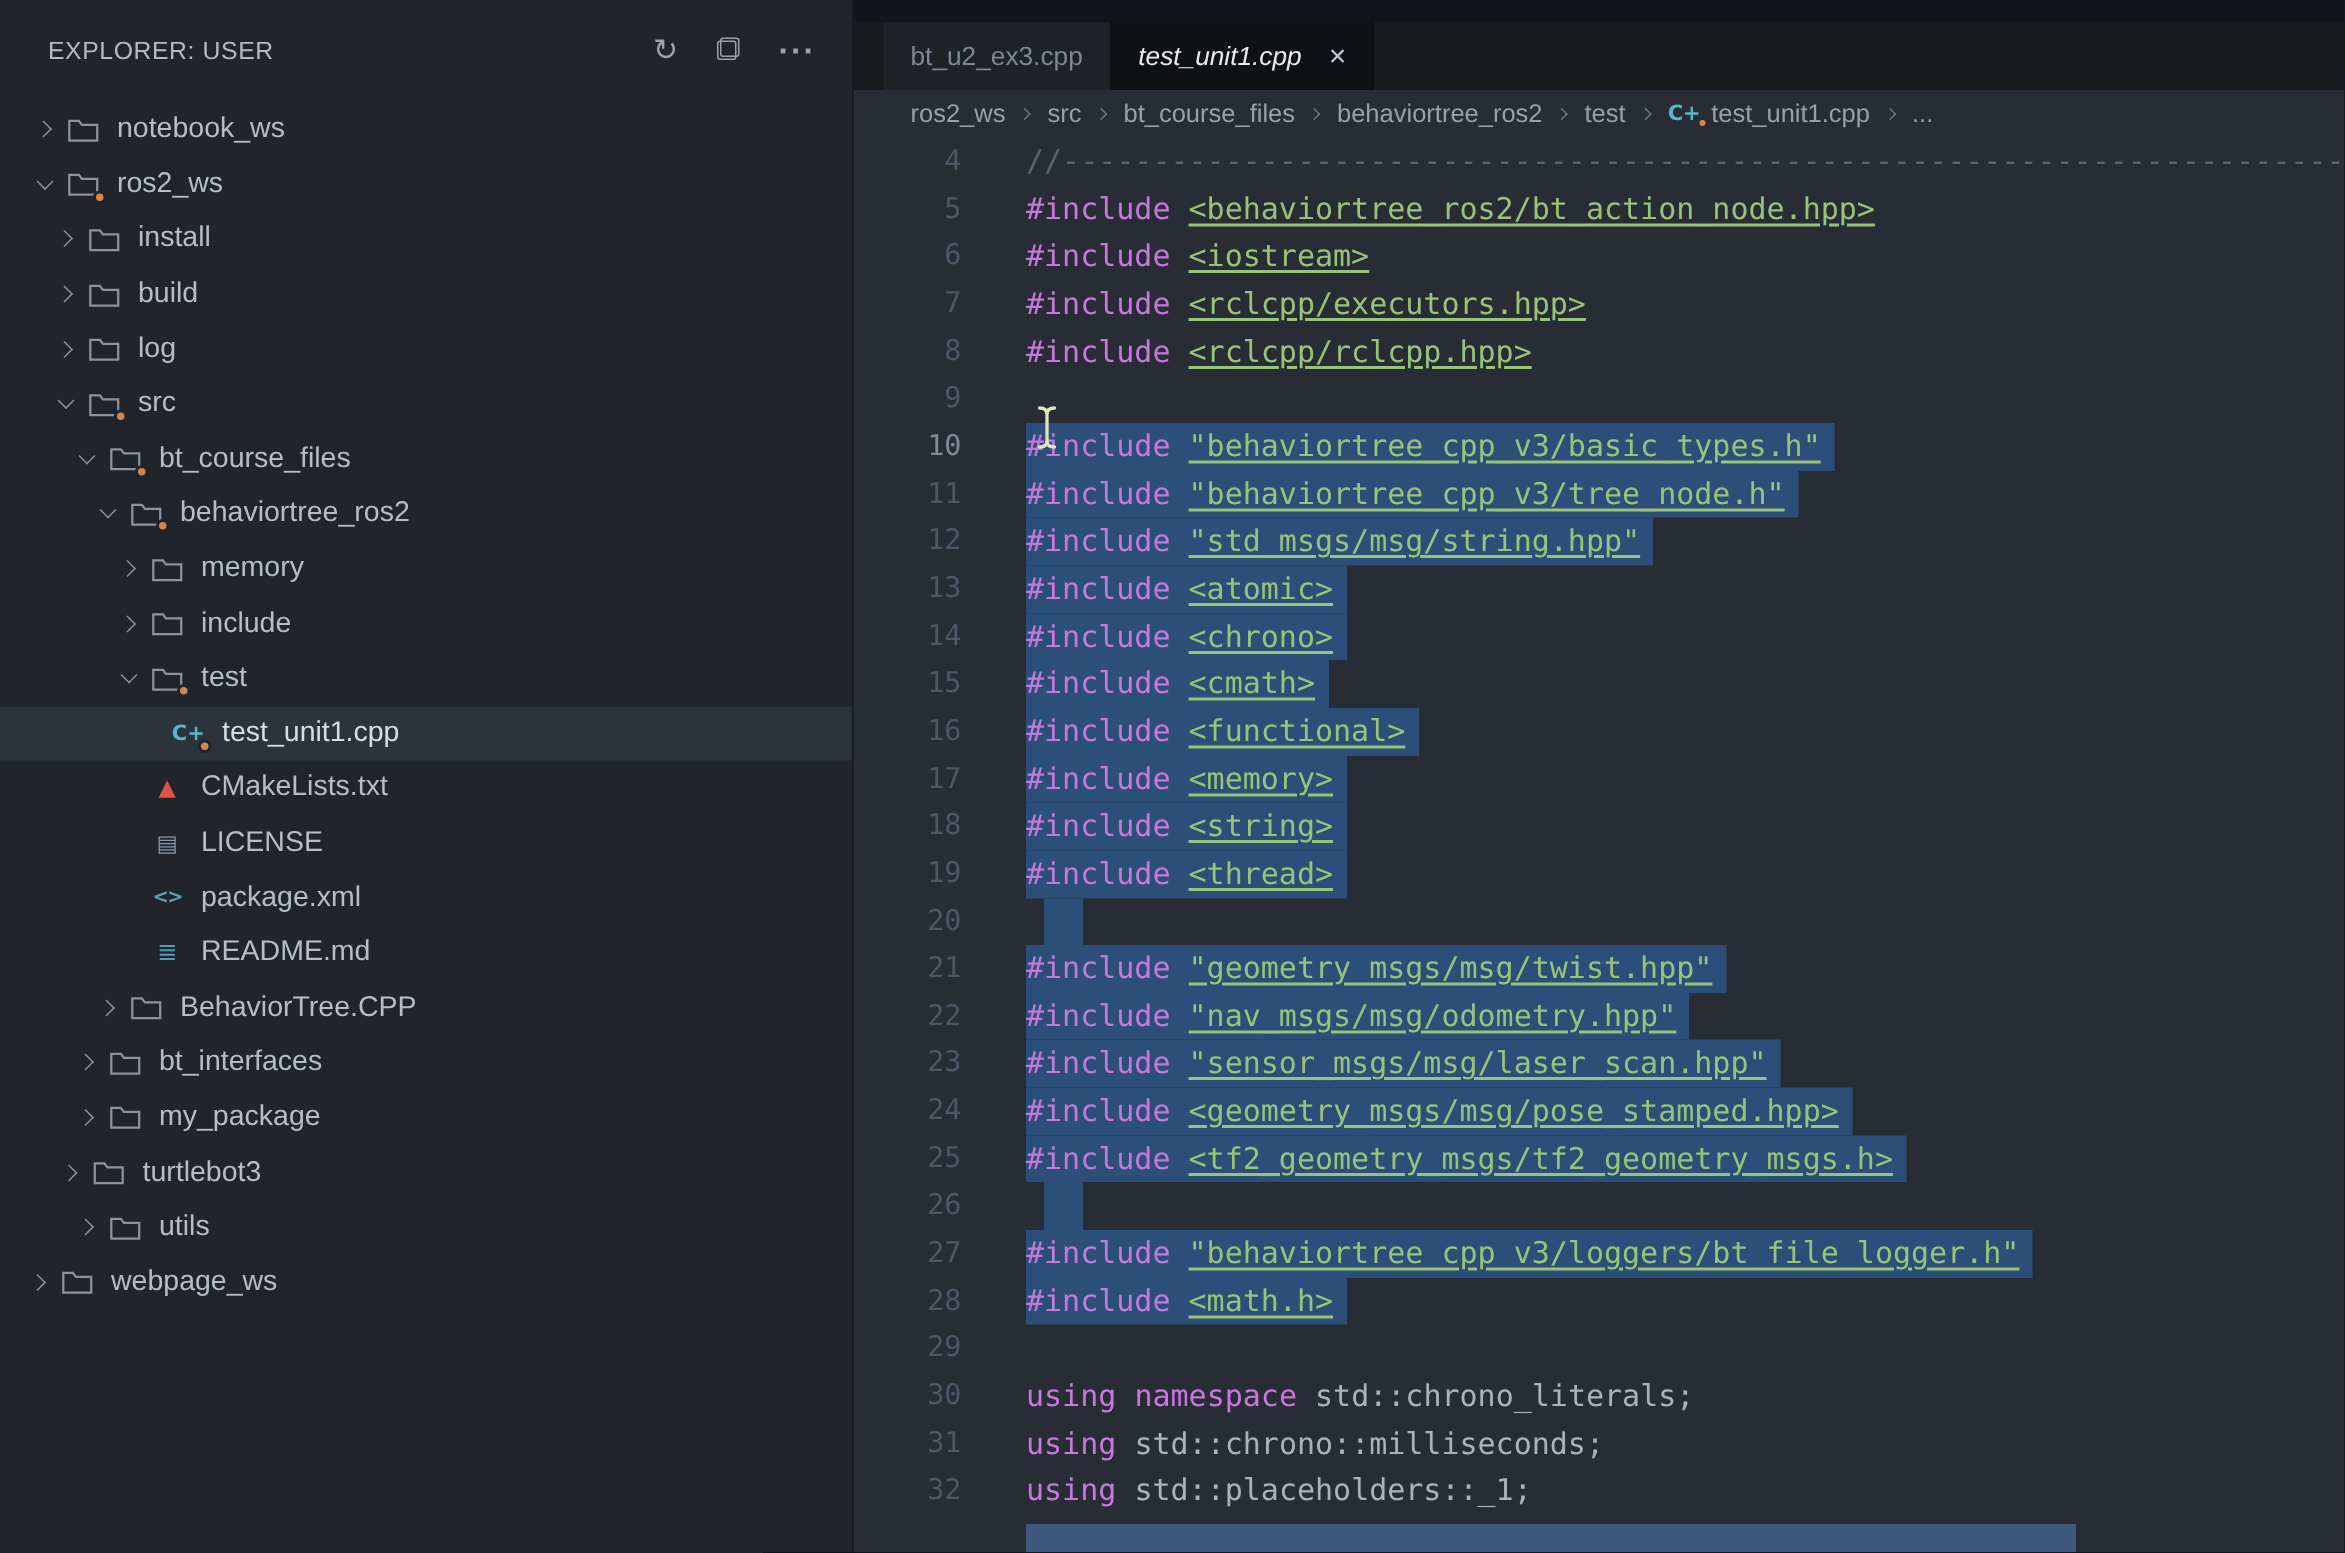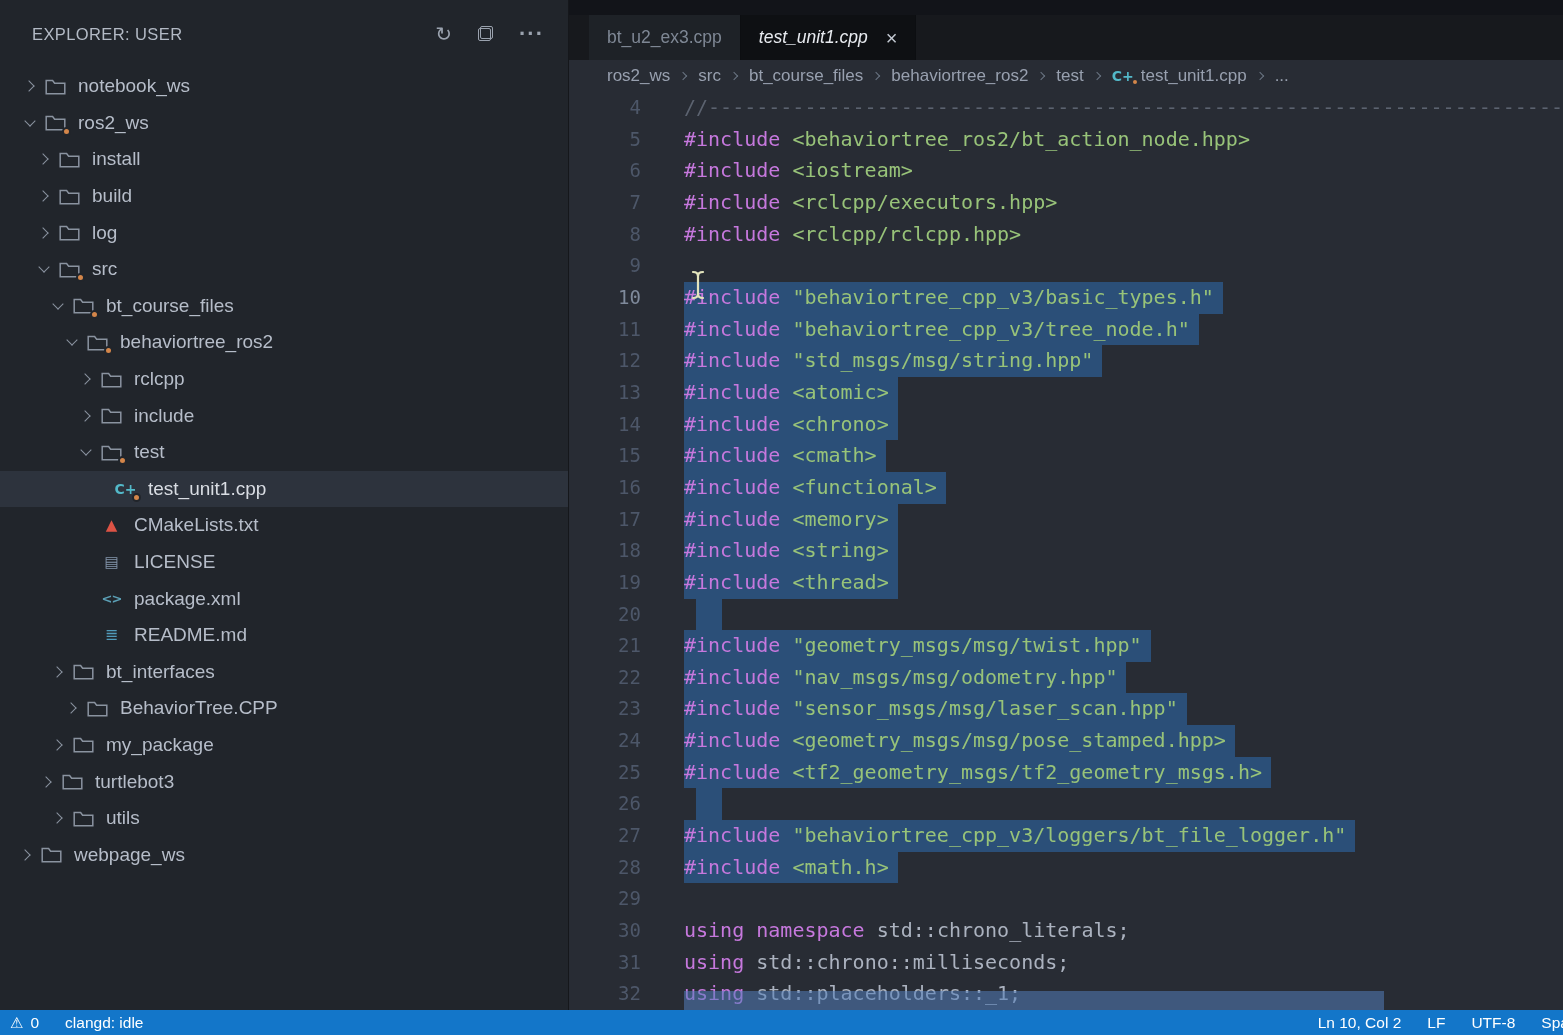--- a/index.html
+++ b/index.html
@@ -1,19 +1,19 @@
 <!DOCTYPE html>
 <html><head>
 <meta charset="utf-8">
 <style>
   * { box-sizing: border-box; }
   html,body { margin:0; padding:0; background:#000; }
   .app {
     width:1563px; height:1035px; overflow:hidden; position:relative;
-    display:flex; flex-direction:column;
+    display:flex; flex-direction:row;
     font-family:"Liberation Sans", sans-serif;
     background:#282c34;
   }
   .main { display:flex; flex:1; min-height:0; }
 
   
   .sidebar { width:568px; flex-shrink:0; background:#21252b; color:#b6bdc9; display:flex; flex-direction:column; overflow:hidden; }
   .sb-header { height:68px; display:flex; align-items:center; justify-content:space-between; padding:0 24px 0 32px; }
   .sb-title { font-size:16.5px; color:#b3bac5; letter-spacing:.4px; }
   .sb-actions { display:flex; align-items:center; gap:26px; color:#9aa2ae; }
@@ -55,21 +55,21 @@
   .bc-icon .dot { border-color:#282c34; right:-5px; bottom:-3px; width:8px; height:8px; }
 
   .code { flex:1; position:relative; overflow:hidden; font-family:"DejaVu Sans Mono", monospace; font-size:20px; line-height:31.66px; }
   .code-line { display:flex; height:31.66px; white-space:pre; }
   .gutter { width:115px; flex-shrink:0; text-align:right; padding-right:43px; color:#4d5769; font-size:19px; }
   .gutter.active { color:#7f8a9b; }
   .line-content { white-space:pre; height:100%; }
   .selbg { background:#2b4f78; display:inline-block; height:100%; padding-right:9px; }
   .selbg.sel-empty { width:26px; margin-left:12px; padding-right:0; }
   .tk-k { color:#c678dd; }
-  .tk-s { color:#98c379; text-decoration-color:#98c379; text-underline-offset:3px; }
+  .tk-s { color:#98c379; text-decoration:underline; text-decoration-color:#98c379; text-underline-offset:3px; }
   .tk-c { color:#5c6370; }
   .tk-p { color:#abb2bf; }
   .hscroll { position:absolute; left:115px; bottom:0; width:700px; height:19px; background:rgba(82,125,185,0.55); }
   .ibeam { position:absolute; left:120px; top:178px; pointer-events:none; }
 
   
   .statusbar { height:25px; flex-shrink:0; background:#1376c9; color:#fff; font-size:15.5px; display:flex; align-items:center; padding-left:10px; position:relative; overflow:hidden; }
   .sbar-left { display:flex; align-items:center; gap:26px; }
   .sbar-item { display:flex; align-items:center; gap:7px; cursor:pointer; white-space:nowrap; }
   .warn-glyph { font-family:"DejaVu Sans", sans-serif; font-size:15px; }
@@ -185,21 +185,21 @@
           </div>
           <div class="tree-row" style="padding-left: 72px;">
             <span class="chev-box">
               <span class="chev right"></span>
             </span>
             <span class="icon-box">
               <svg width="21" height="17" viewBox="0 0 21 17">
                 <path d="M1.2 2.5 h6.4 l2 2.7 h10.2 v10.5 H1.2 Z" fill="none" stroke="#8a93a0" stroke-width="1.5"></path>
               </svg>
             </span>
-            <span class="tree-label">rclcpp</span>
+            <span class="tree-label">memory</span>
           </div>
           <div class="tree-row" style="padding-left: 72px;">
             <span class="chev-box">
               <span class="chev right"></span>
             </span>
             <span class="icon-box">
               <svg width="21" height="17" viewBox="0 0 21 17">
                 <path d="M1.2 2.5 h6.4 l2 2.7 h10.2 v10.5 H1.2 Z" fill="none" stroke="#8a93a0" stroke-width="1.5"></path>
               </svg>
             </span>
@@ -246,41 +246,41 @@
             </span>
             <span class="tree-label">package.xml</span>
           </div>
           <div class="tree-row" style="padding-left: 72px;">
             <span class="chev-box"></span>
             <span class="icon-box">
               <span class="fi fi-md">≣</span>
             </span>
             <span class="tree-label">README.md</span>
           </div>
+          <div class="tree-row" style="padding-left: 58px;">
+            <span class="chev-box">
+              <span class="chev right"></span>
+            </span>
+            <span class="icon-box">
+              <svg width="21" height="17" viewBox="0 0 21 17">
+                <path d="M1.2 2.5 h6.4 l2 2.7 h10.2 v10.5 H1.2 Z" fill="none" stroke="#8a93a0" stroke-width="1.5"></path>
+              </svg>
+            </span>
+            <span class="tree-label">BehaviorTree.CPP</span>
+          </div>
           <div class="tree-row" style="padding-left: 44px;">
             <span class="chev-box">
               <span class="chev right"></span>
             </span>
             <span class="icon-box">
               <svg width="21" height="17" viewBox="0 0 21 17">
                 <path d="M1.2 2.5 h6.4 l2 2.7 h10.2 v10.5 H1.2 Z" fill="none" stroke="#8a93a0" stroke-width="1.5"></path>
               </svg>
             </span>
             <span class="tree-label">bt_interfaces</span>
-          </div>
-          <div class="tree-row" style="padding-left: 58px;">
-            <span class="chev-box">
-              <span class="chev right"></span>
-            </span>
-            <span class="icon-box">
-              <svg width="21" height="17" viewBox="0 0 21 17">
-                <path d="M1.2 2.5 h6.4 l2 2.7 h10.2 v10.5 H1.2 Z" fill="none" stroke="#8a93a0" stroke-width="1.5"></path>
-              </svg>
-            </span>
-            <span class="tree-label">BehaviorTree.CPP</span>
           </div>
           <div class="tree-row" style="padding-left: 44px;">
             <span class="chev-box">
               <span class="chev right"></span>
             </span>
             <span class="icon-box">
               <svg width="21" height="17" viewBox="0 0 21 17">
                 <path d="M1.2 2.5 h6.4 l2 2.7 h10.2 v10.5 H1.2 Z" fill="none" stroke="#8a93a0" stroke-width="1.5"></path>
               </svg>
             </span>

